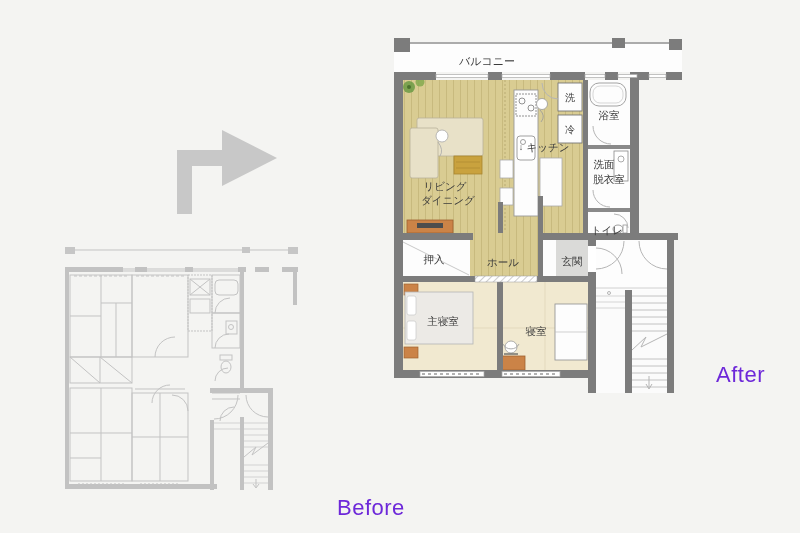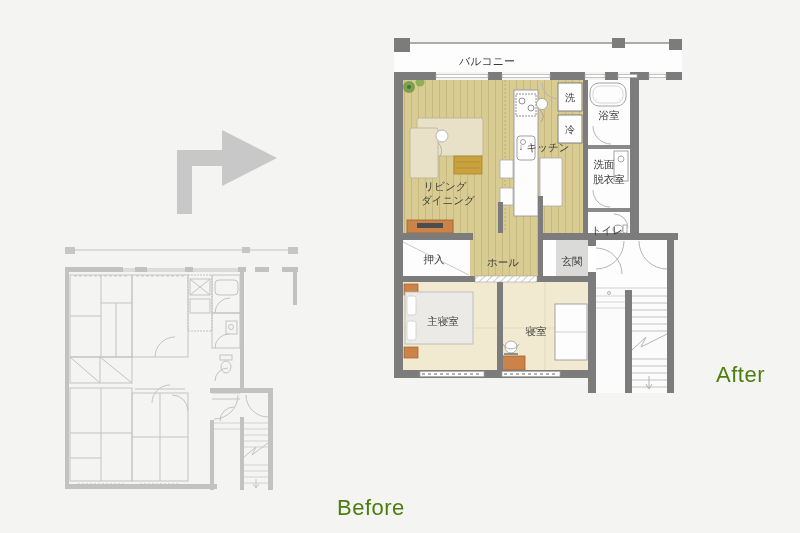--- a/index.html
+++ b/index.html
@@ -3,21 +3,21 @@
 <meta charset="utf-8">
 <style>
   html,body{margin:0;padding:0;}
   .page{
     position:relative;width:800px;height:533px;
     background:#f4f4f2;overflow:hidden;
     font-family:"Liberation Sans","DejaVu Sans",sans-serif;
   }
   .plan{position:absolute;}
   .caption{
-    position:absolute;color:#4d7c0f;font-size:22px;letter-spacing:0.5px;
+    position:absolute;color:#6d28d9;font-size:22px;letter-spacing:0.5px;
   }
   svg text{
     font-family:"Liberation Sans","DejaVu Sans",sans-serif;
     fill:#3b3b3b;
   }
 </style>
 </head>
 <body>
 
 <div class="page">

